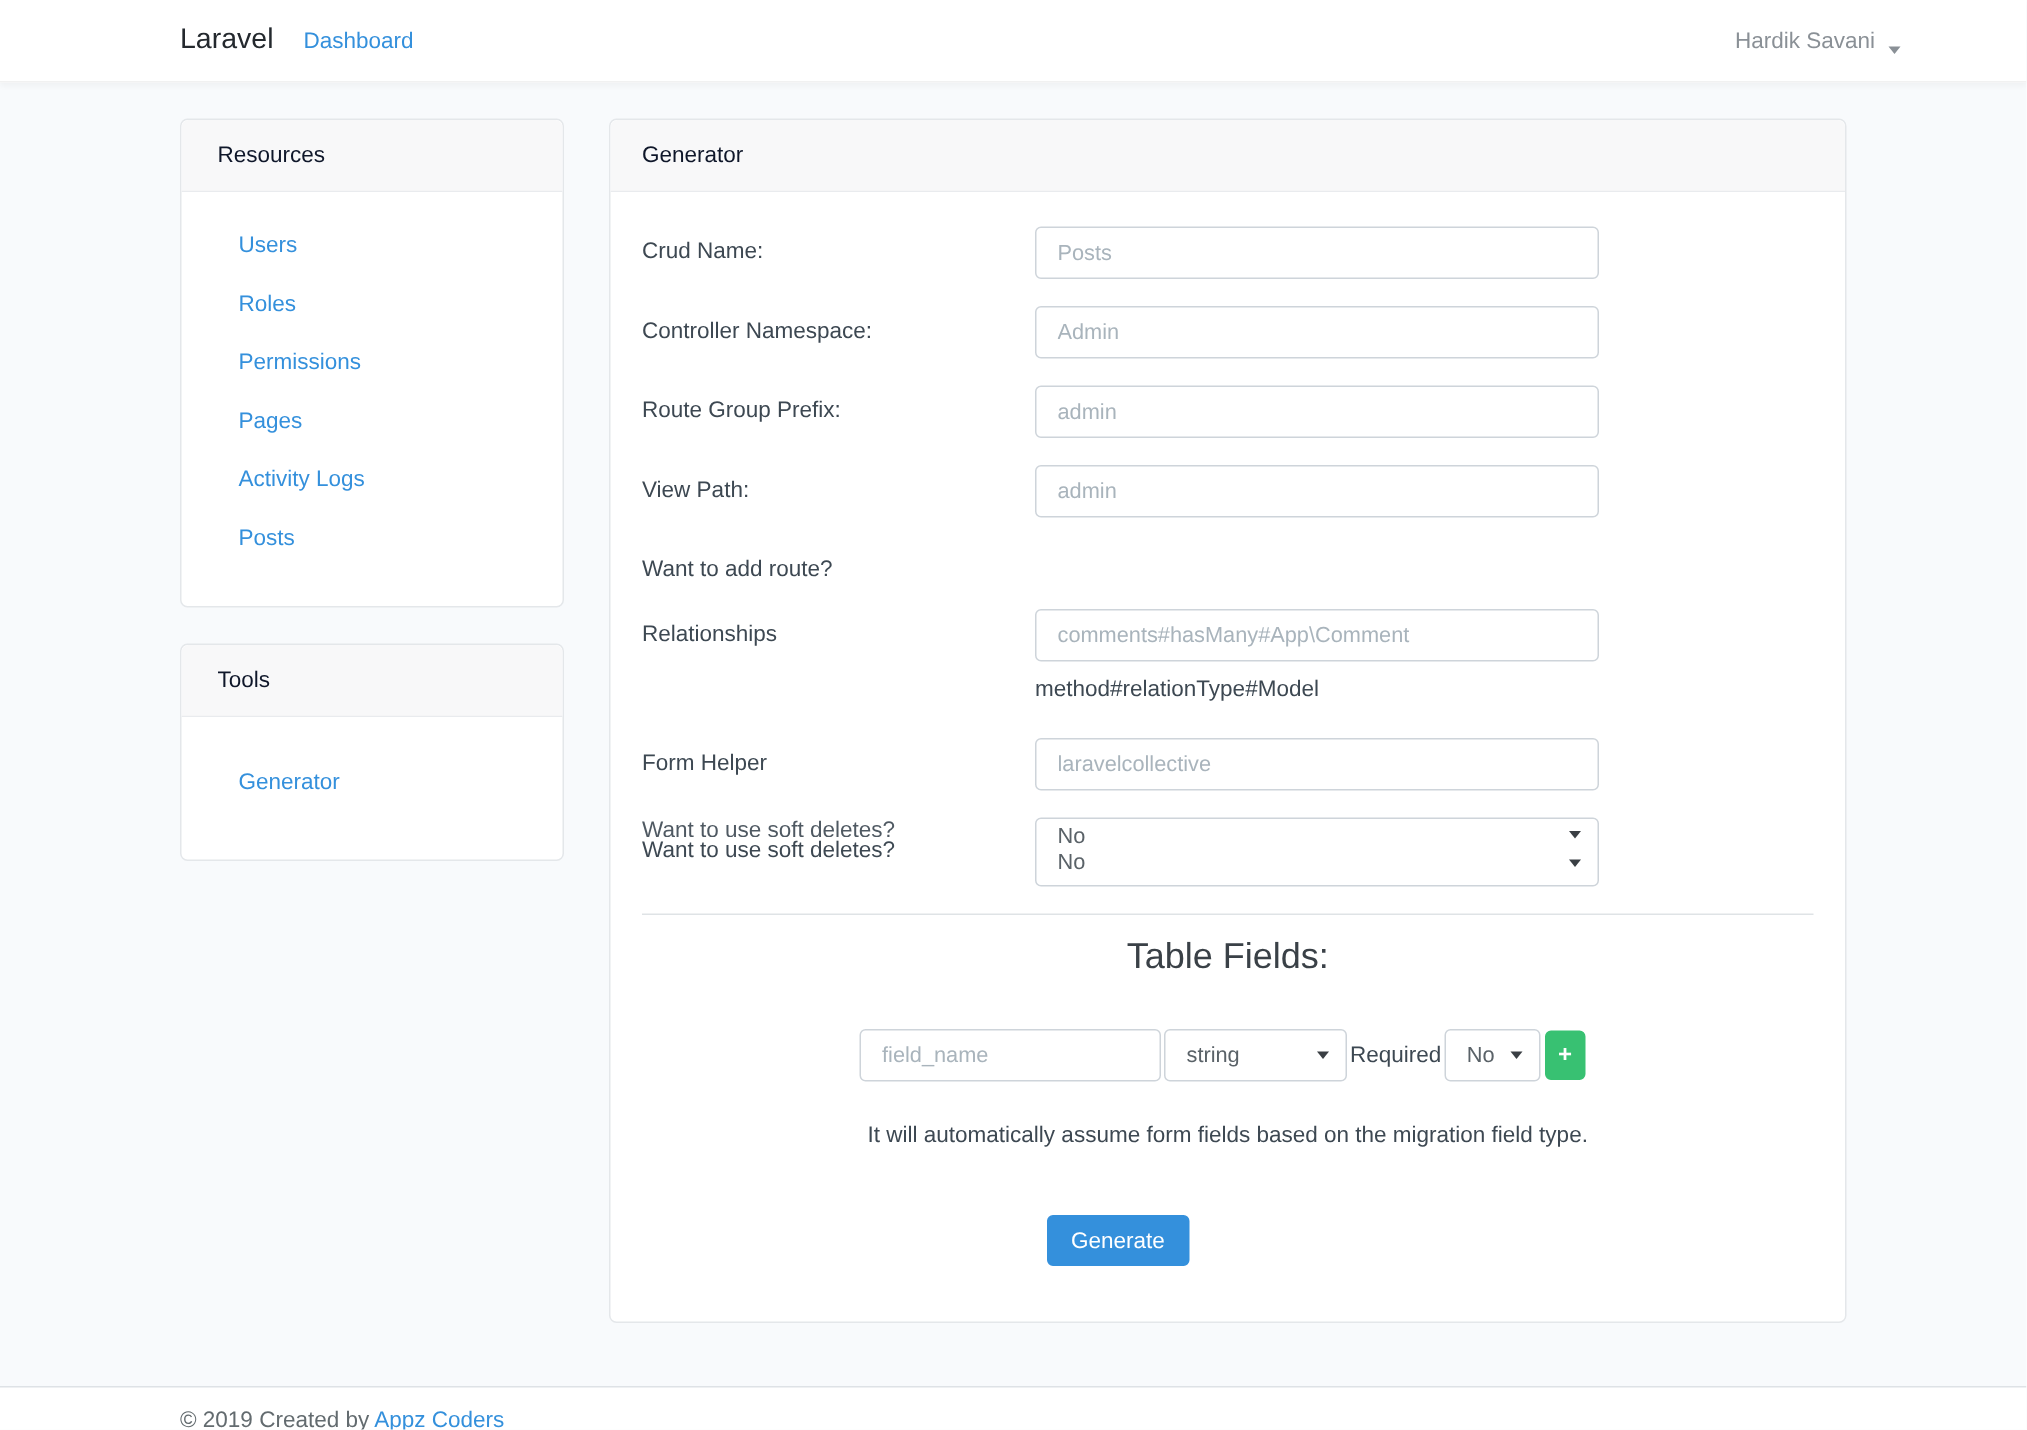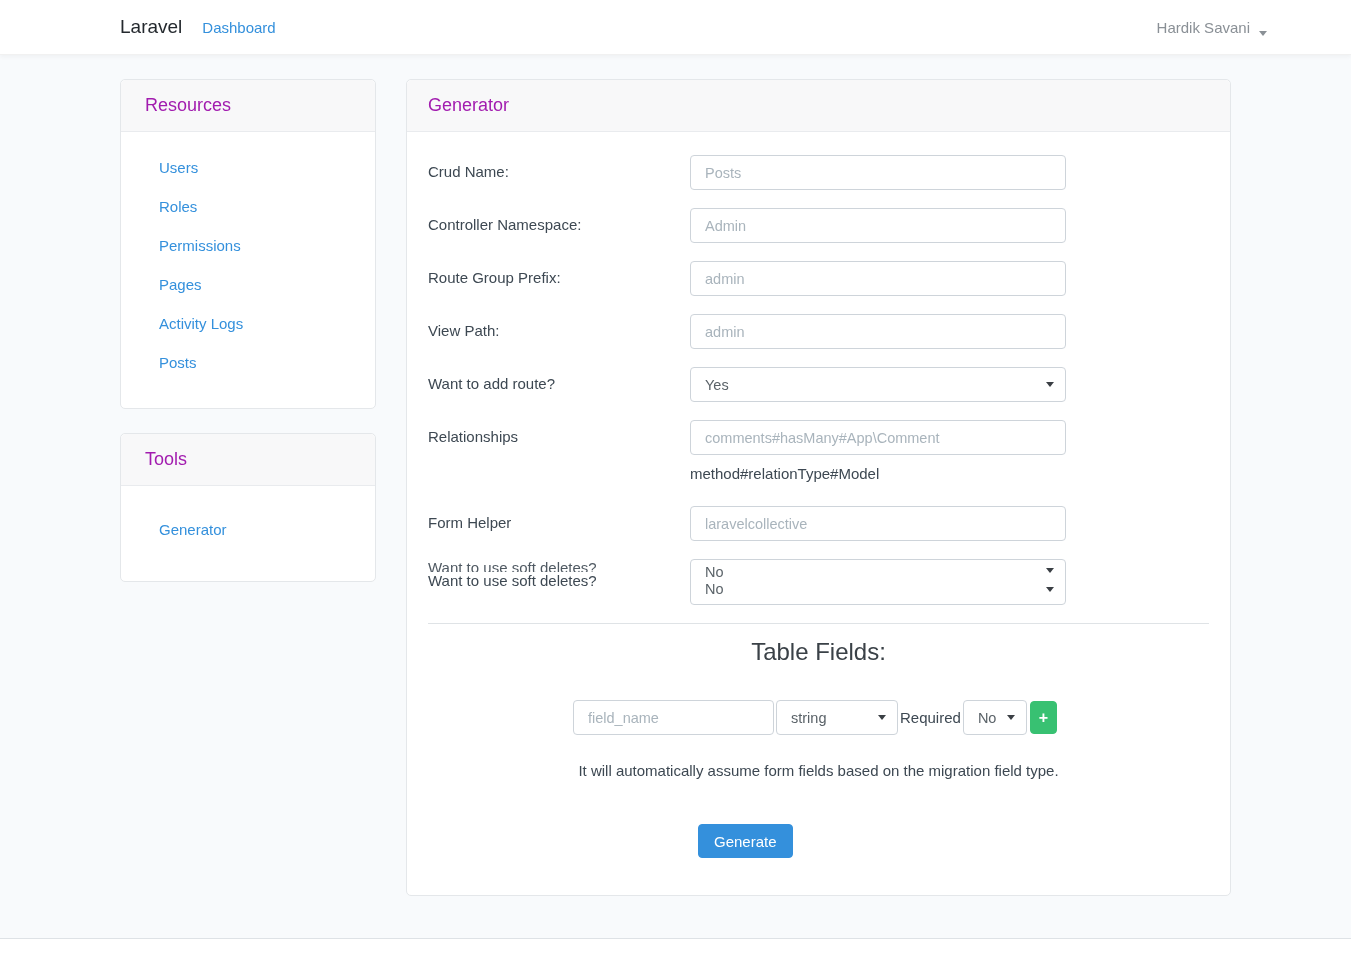--- a/index.html
+++ b/index.html
@@ -29,21 +29,21 @@
     width: 0; height: 0;
     border-left: 4px solid transparent; border-right: 4px solid transparent;
     border-top: 5px solid #8a9096;
   }
 
   
   .content { display: flex; margin: 24px 0 0 120px; gap: 30px; align-items: flex-start; }
   .card { background: #fff; border: 1px solid #e4e7ea; border-radius: 5px; }
   .card-header {
     background: #f8f8f9; border-bottom: 1px solid #e9ebee;
-    font-size: 18px; color: #a21caf;
+    font-size: 15px; color: #0f172a;
     border-radius: 5px 5px 0 0;
   }
 
   
   .sidebar { width: 256px; flex: none; }
   .side-card .card-header { padding: 15px 24px; }
   .side-list { list-style: none; margin: 0; padding: 16px 0 26px 38px; }
   .side-list li { height: 39px; display: flex; align-items: center; }
   .side-list a { color: #3490dc; font-size: 15px; }
   .tools-card { margin-top: 24px; }
@@ -198,26 +198,20 @@
 
       <div class="form-row">
         <div class="label-col">View Path:</div>
         <div class="input-col">
           <input class="fc" type="text" placeholder="admin" style="">
         </div>
       </div>
 
       <div class="form-row">
         <div class="label-col">Want to add route?</div>
-        <div class="input-col">
-          <div class="sel">
-            <span>Yes</span>
-            <span class="sel-caret"></span>
-          </div>
-        </div>
       </div>
 
       <div class="form-row mb-lg">
         <div class="label-col">Relationships</div>
         <div class="input-col">
           <input class="fc" type="text" placeholder="comments#hasMany#App\Comment" style="">
           <div class="help-text">method#relationType#Model</div>
         </div>
       </div>
 

